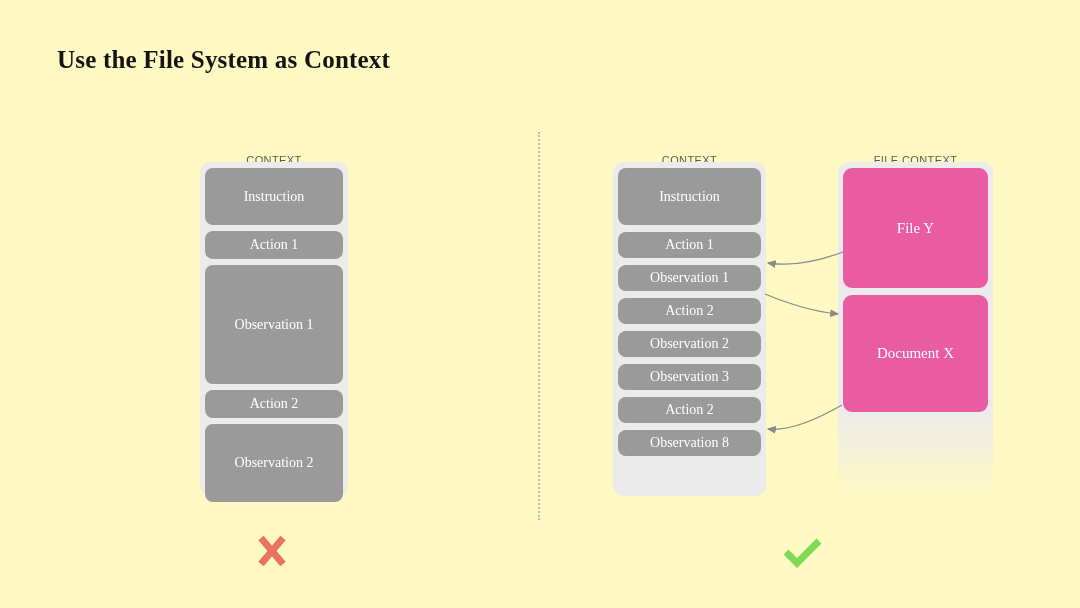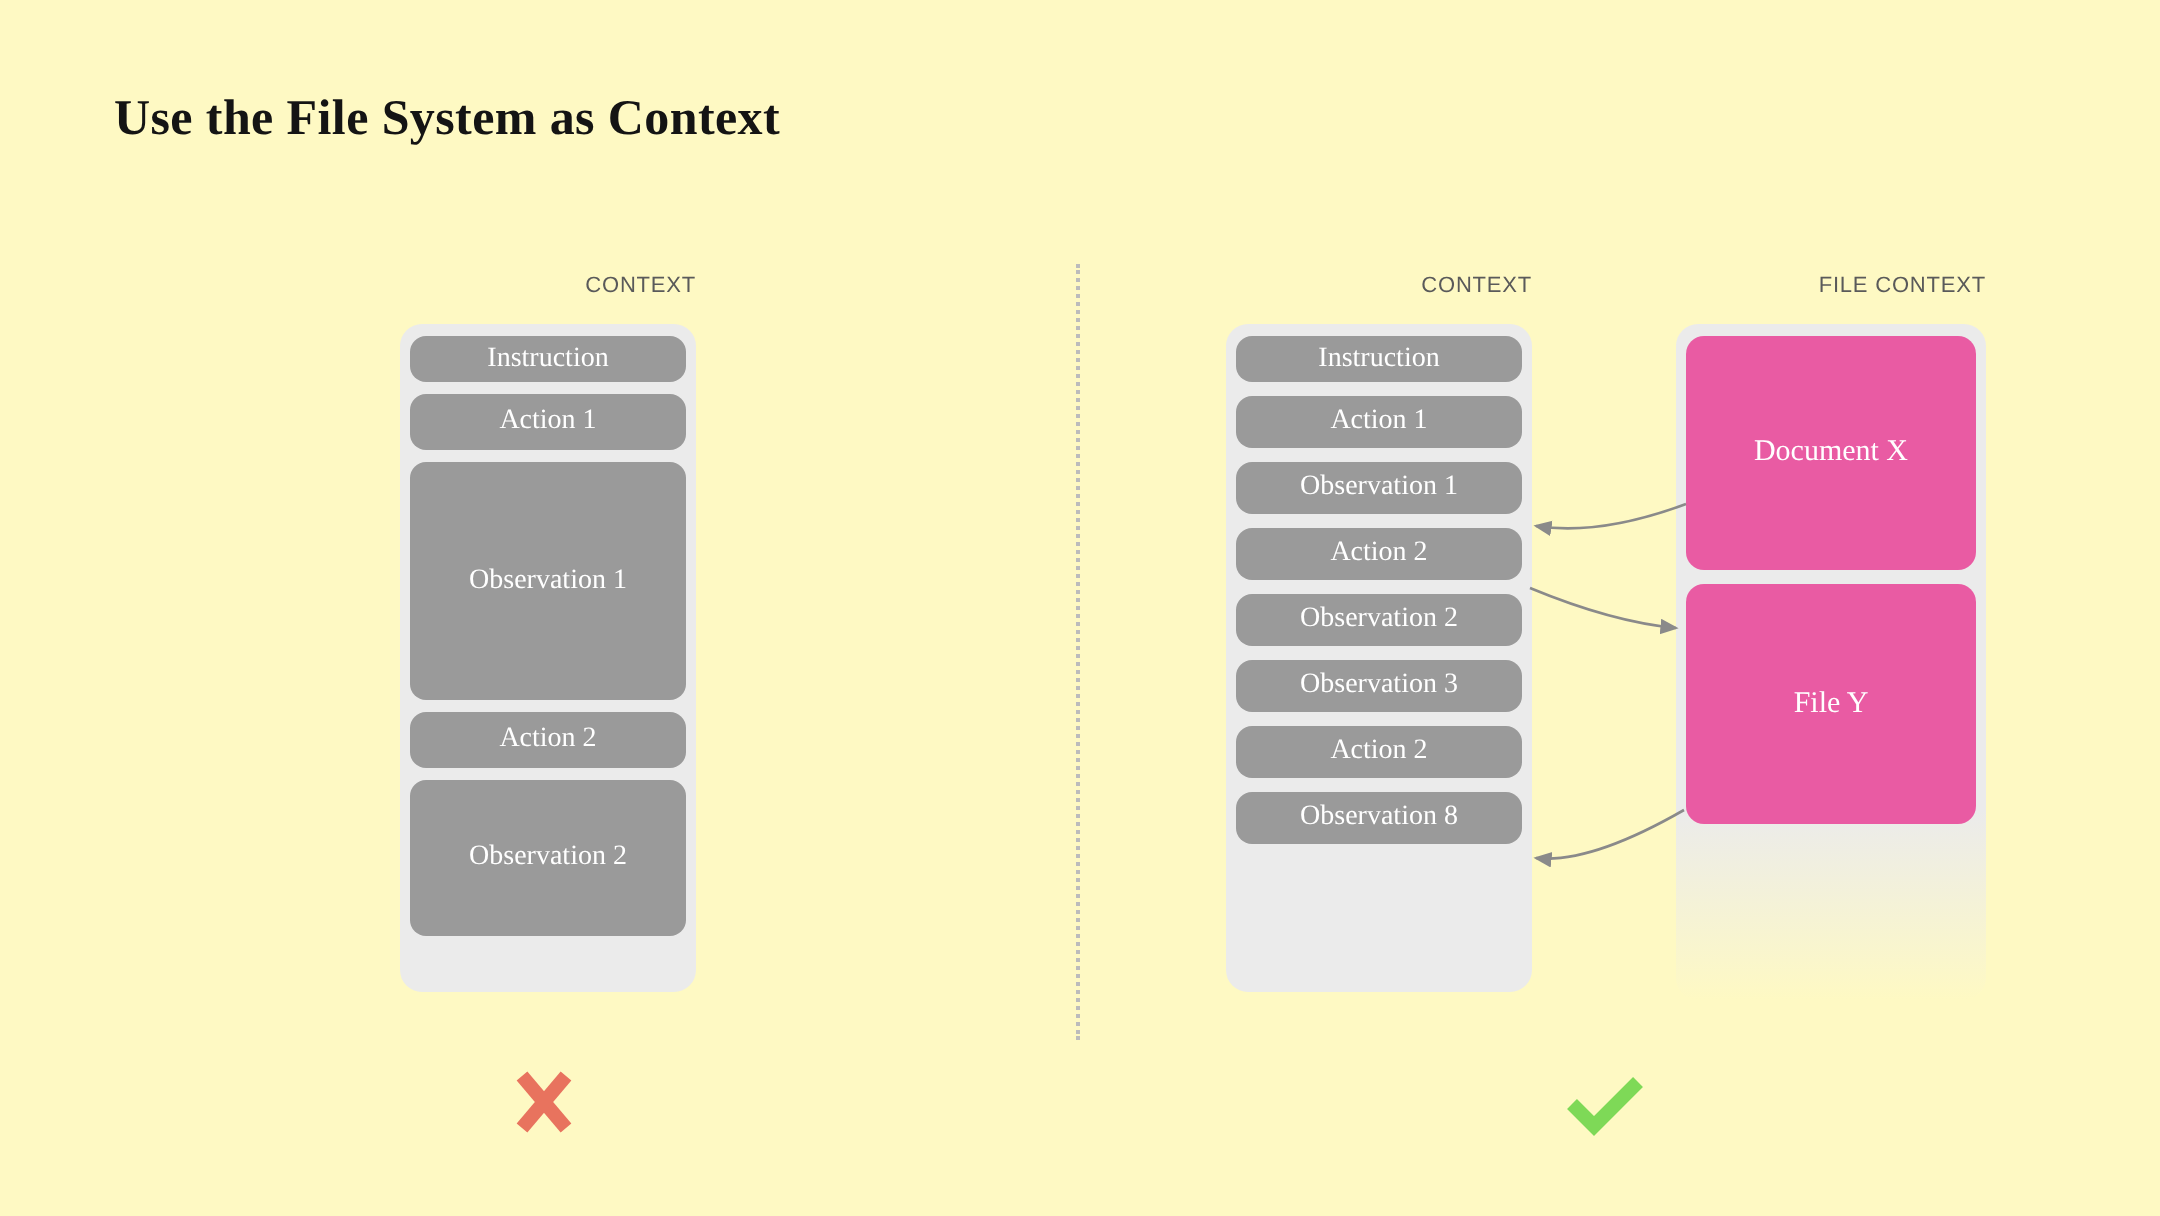--- a/index.html
+++ b/index.html
@@ -17,26 +17,26 @@
     top: 46px;
     margin: 0;
     font-family: "Liberation Serif", "DejaVu Serif", serif;
     font-weight: 700;
     font-size: 25px;
     color: #141414;
     letter-spacing: 0.2px;
   }
   .col-label {
     position: absolute;
-    top: 137px;
+    top: 154px;
     font-family: "Liberation Sans", sans-serif;
     font-size: 11px;
     color: #5a5a5a;
     letter-spacing: 0.4px;
-    text-align: right;
+    text-align: center;
   }
   .container {
     position: absolute;
     top: 162px;
     background: #ebebeb;
     border-radius: 11px;
     box-sizing: border-box;
     padding: 6px 5px;
     display: flex;
     flex-direction: column;
@@ -65,21 +65,21 @@
   }
   .left-container { left: 200px; width: 148px; height: 334px; }
   .left-container .gbox { margin-bottom: 6px; }
   .right-context-container { left: 613px; width: 153px; height: 334px; }
   .right-context-container .gbox { margin-bottom: 7px; }
   .fs-container {
     left: 838px; width: 155px; height: 338px;
     background: linear-gradient(to bottom, #ebebeb 0%, #ebebeb 72%, rgba(235,235,235,0) 100%);
   }
   .fs-container .pinkbox { margin-bottom: 7px; }
-  .h40  { height: 23px; }
+  .h40  { height: 57px; }
   .h28  { height: 28px; }
   .h26  { height: 26px; }
   .h78  { height: 78px; }
   .h119 { height: 119px; }
   .h117 { height: 117px; }
   .h120 { height: 120px; }
   .divider {
     position: absolute;
     left: 538px;
     top: 132px;
@@ -128,22 +128,22 @@
     <div class="gbox h26">Action 2</div>
     <div class="gbox h26">Observation 2</div>
     <div class="gbox h26">Observation 3</div>
     <div class="gbox h26">Action 2</div>
     <div class="gbox h26">Observation 8</div>
   </div>
 
   <div class="col-label" style="left:838px; width:155px;">FILE CONTEXT</div>
 
   <div class="container fs-container">
+    <div class="pinkbox h120">File Y</div>
     <div class="pinkbox h117">Document X</div>
-    <div class="pinkbox h120">File Y</div>
   </div>
 
   <svg class="overlay-svg" viewBox="0 0 1080 608">
     <defs>
       <marker id="arrowhead" markerWidth="8" markerHeight="8" refX="6" refY="3" orient="auto">
         <path d="M0,0 L7,3 L0,6 Z" fill="#8a8a8a"></path>
       </marker>
     </defs>
     <path d="M843,252 Q800,268 768,263" fill="none" stroke="#8a8a8a" stroke-width="1.3" marker-end="url(#arrowhead)"></path>
     <path d="M765,294 Q806,311 838,314" fill="none" stroke="#8a8a8a" stroke-width="1.3" marker-end="url(#arrowhead)"></path>

